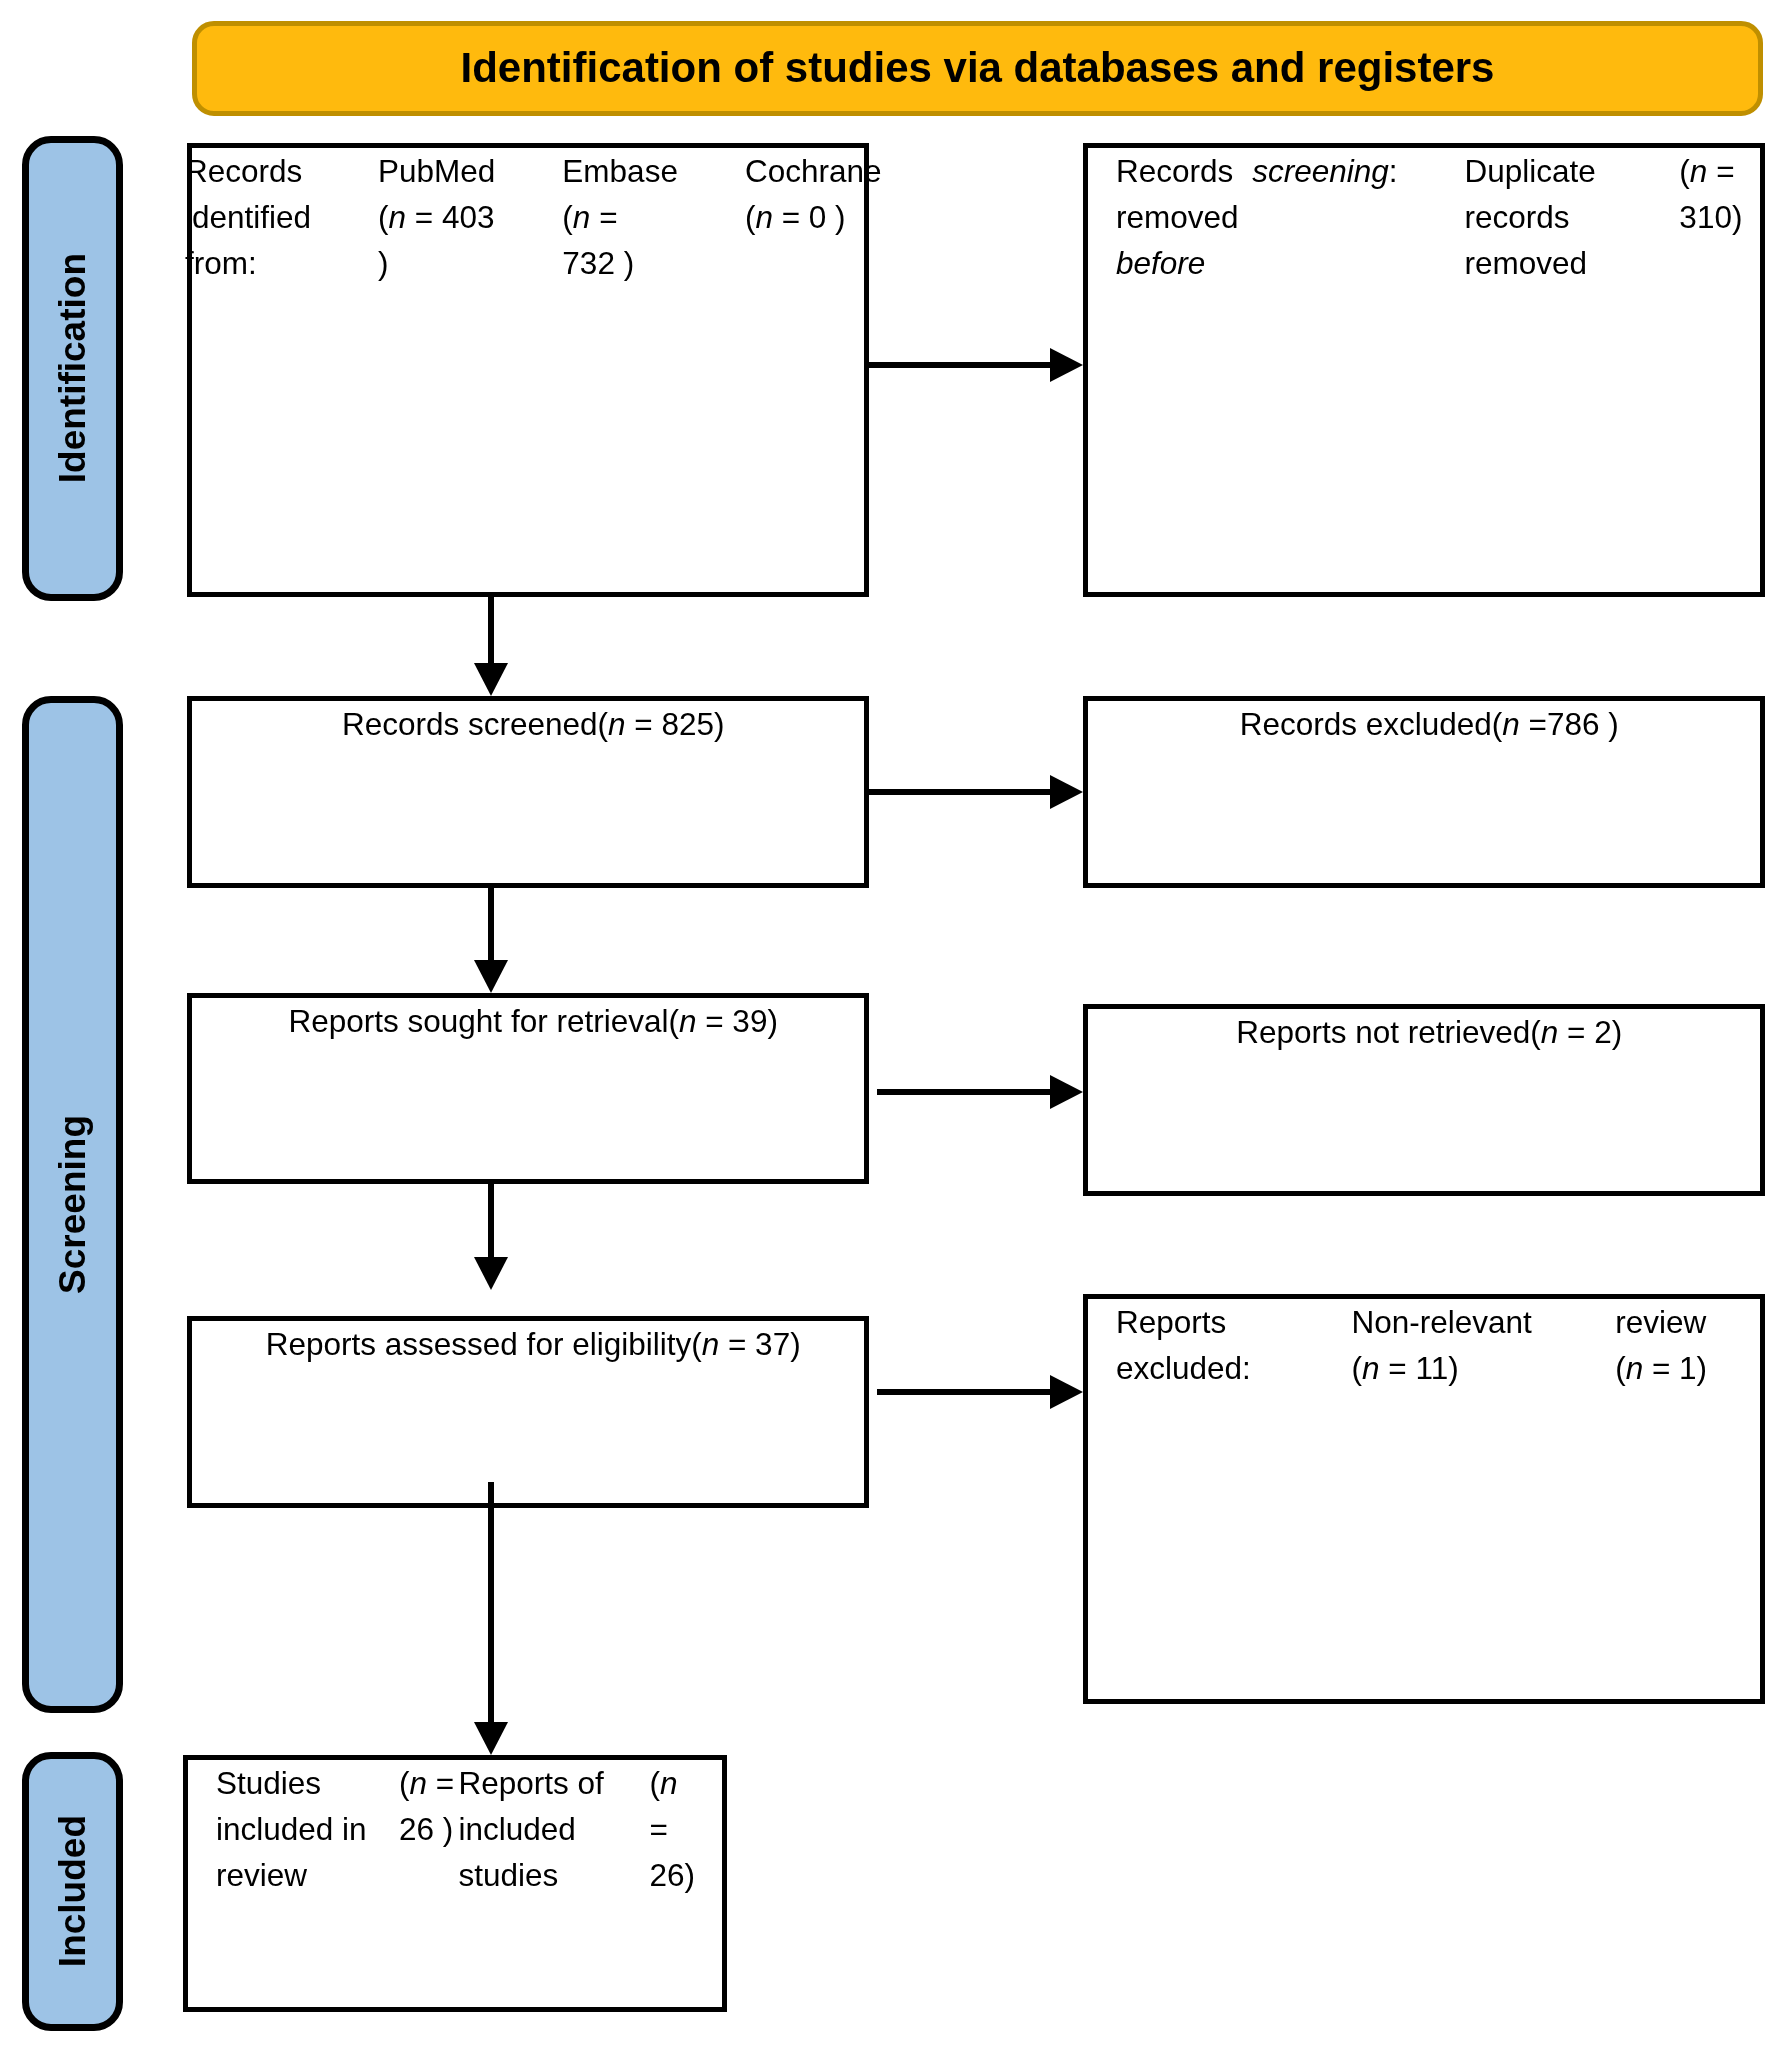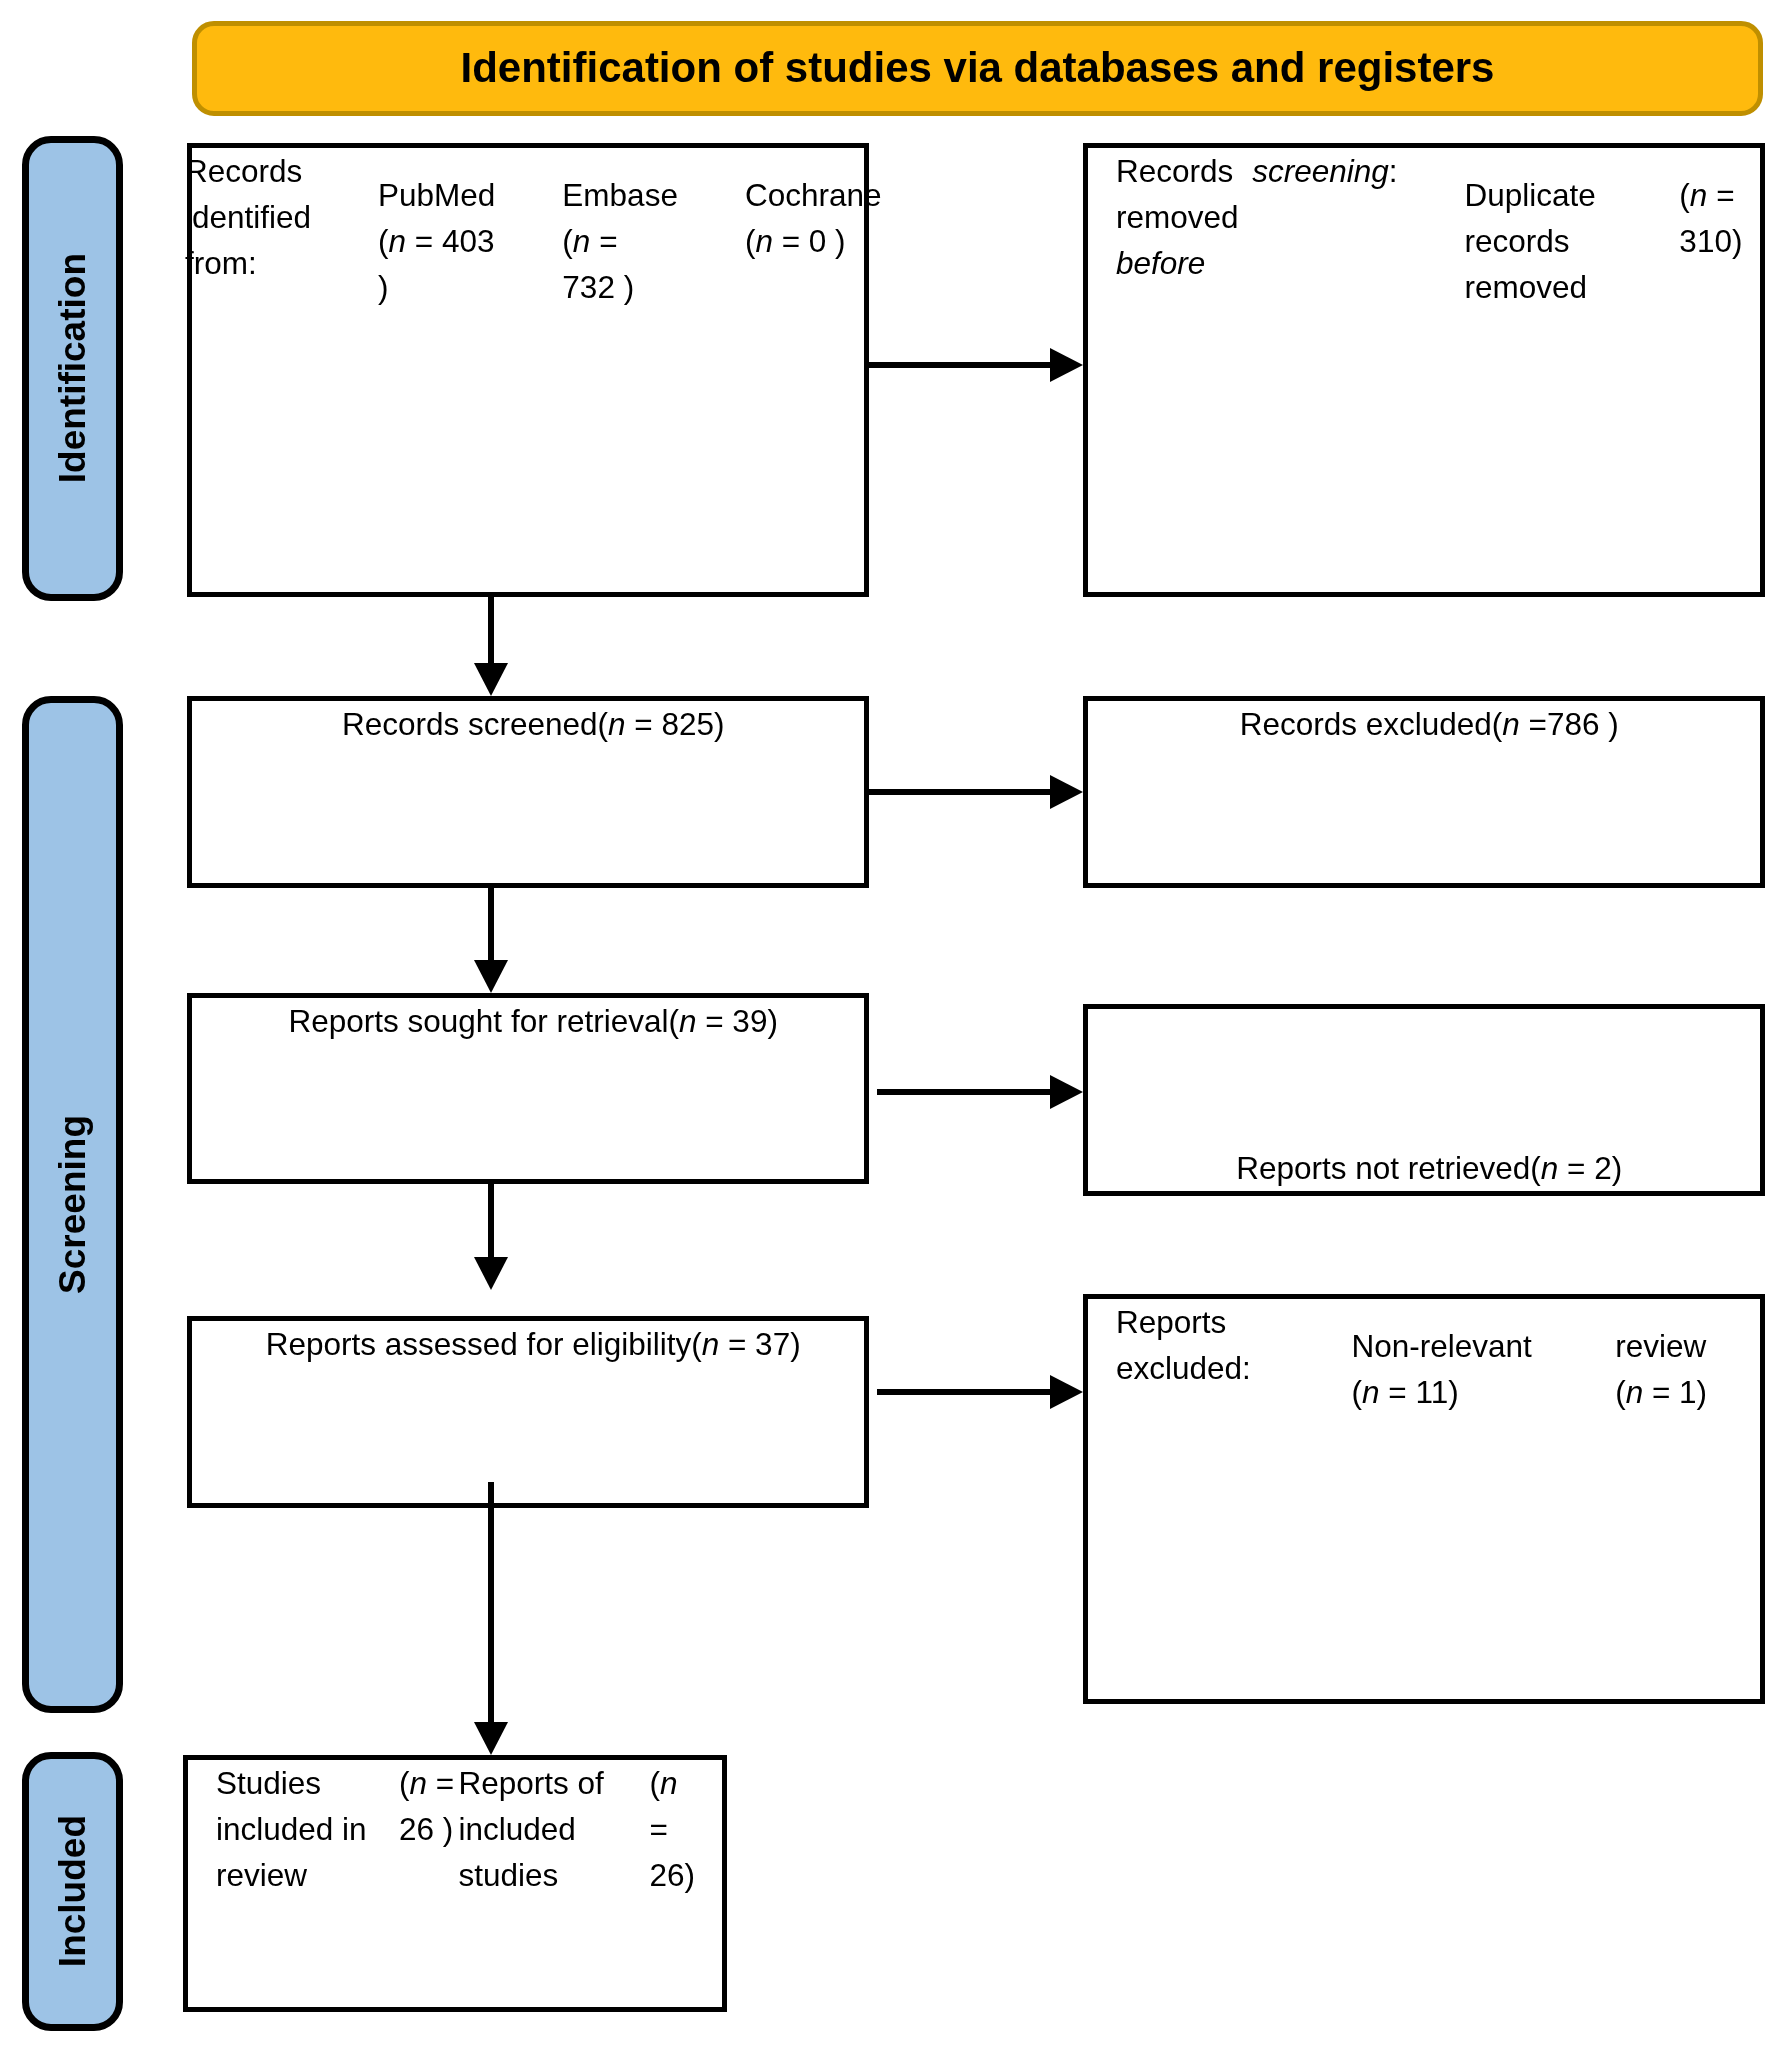--- a/index.html
+++ b/index.html
@@ -64,29 +64,29 @@
     box-sizing: border-box;
     display: flex;
     flex-direction: row;
     justify-content: center;
     padding-left: 28px;
     padding-right: 17.6px;
     font-size: 31.5px;
     line-height: 46px;
   }
   .box .line { white-space: pre-wrap; }
-  .box .line.indent { padding-left: 67px; margin-top: 24px; }
+  .box .line.indent { padding-left: 67px; }
   .box .it { font-style: italic; }
 
   #box-records-identified   { left: 187px;  top: 143px;  width: 682px; height: 454px; }
   #box-records-removed      { left: 1083px; top: 143px;  width: 682px; height: 454px; }
   #box-records-screened     { left: 187px;  top: 696px;  width: 682px; height: 192px; }
   #box-records-excluded     { left: 1083px; top: 696px;  width: 682px; height: 192px; }
   #box-reports-sought       { left: 187px;  top: 993px; width: 682px; height: 191px; }
-  #box-reports-not-retrieved{ left: 1083px; top: 1004px; width: 682px; height: 192px; align-items: flex-end; }
+  #box-reports-not-retrieved{ left: 1083px; top: 1004px; width: 682px; height: 192px; }
   #box-reports-assessed     { left: 187px;  top: 1316px; width: 682px; height: 192px; }
   #box-reports-excluded     { left: 1083px; top: 1294px; width: 682px; height: 410px; }
   #box-studies-included     { left: 183px;  top: 1755px; width: 544px; height: 257px; }
 
   
   .hline, .vline { position: absolute; background: #000000; }
   .hline { height: 5.9px; }
   .vline { width: 5.9px; }
   .head-right {
     position: absolute; width: 0; height: 0;

